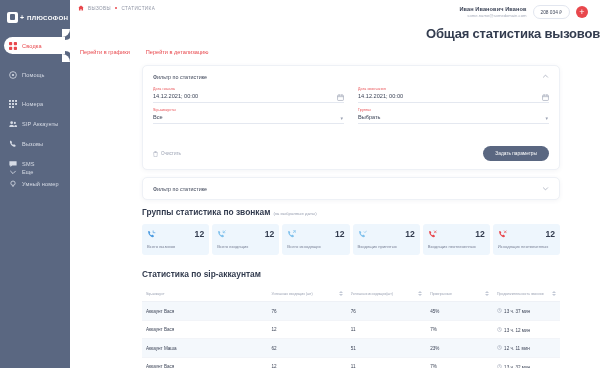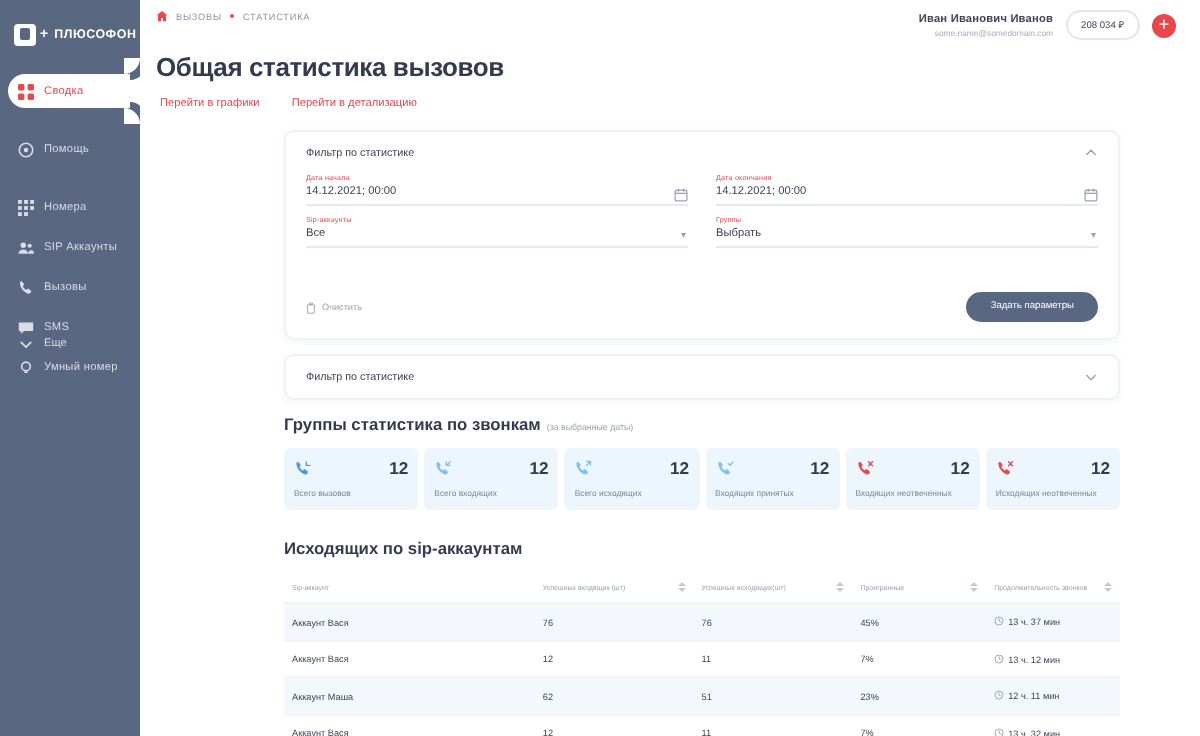--- a/index.html
+++ b/index.html
@@ -79,21 +79,21 @@
   .balance {
     border: 1px solid #e2e6ef; border-radius: 9px; padding: 3px 7px;
     font-size: 4.8px; color: #3c4457; background: #fff; cursor: pointer; white-space: nowrap;
   }
   .add-btn {
     width: 12px; height: 12px; border-radius: 50%; background: #e8474c;
     color: #fff; display: flex; align-items: center; justify-content: center;
     font-size: 9px; line-height: 1; cursor: pointer; font-weight: 400;
   }
 
-  .page-title { font-size: 13px; font-weight: 700; color: #2f3murky; color: #333c4f; padding: 0 0 0 8px; letter-spacing: -.2px; }
+  .page-title { font-size: 13px; font-weight: 700; color: #2f3murky; color: #333c4f; padding: 0 0 0 8px; letter-spacing: -.2px; text-align: right; }
   .tabs { display: flex; gap: 16px; padding: 8px 0 0 10px; }
   .tab { font-size: 5.6px; color: #e8474c; cursor: pointer; }
 
   .content { padding: 10px 40px 0 72px; }
 
   .card {
     background: #fff; border-radius: 5px; border: 1px solid #eef1f6;
     box-shadow: 0 1px 4px rgba(90,103,129,.07);
     margin-bottom: 7px;
   }
@@ -458,21 +458,21 @@
                   <path d="M1.6 1.7c.5-.6 1.3-.6 1.7 0l.9 1.2c.3.4.2.9-.1 1.2l-.5.4c.5 1.2 1.3 2 2.4 2.5l.4-.5c.3-.4.8-.4 1.2-.1l1.2.9c.6.4.6 1.2.1 1.7-1 1.1-2.6.6-4.4-1C2.6 6.3 1.4 4.4 1.6 1.7z" fill="#e8474c"></path>
                   <path d="M8.4 1.2l2.6 2.6M11 1.2L8.4 3.8" fill="none" stroke="#e8474c" stroke-width=".9" stroke-linecap="round"></path>
                 </svg>
             </span>
             <span class="stat-num">12</span>
           </div>
           <div class="stat-lbl">Исходящих неотвеченных</div>
         </div>
       </div>
 
-      <h2 class="section-title">Исходящих по sip-аккаунтам</h2>
+      <h2 class="section-title">Статистика по sip-аккаунтам</h2>
 
       <table class="sip">
         <thead>
           <tr>
             <th style="width:30%">
               <div class="th-in">
                   <span>Sip-аккаунт</span>
                 </div>
             </th>
             <th style="width:19%">

